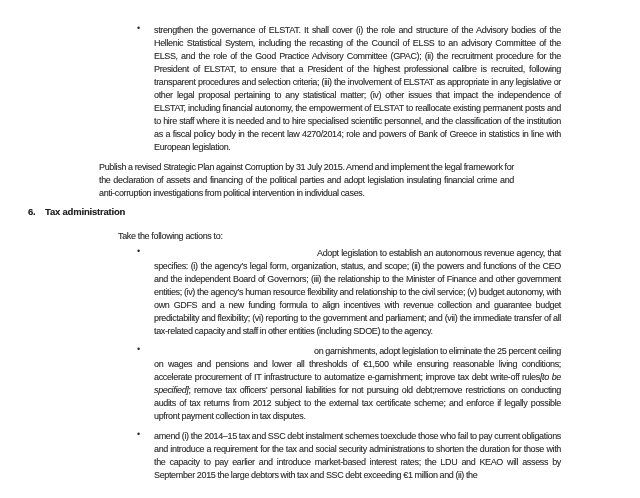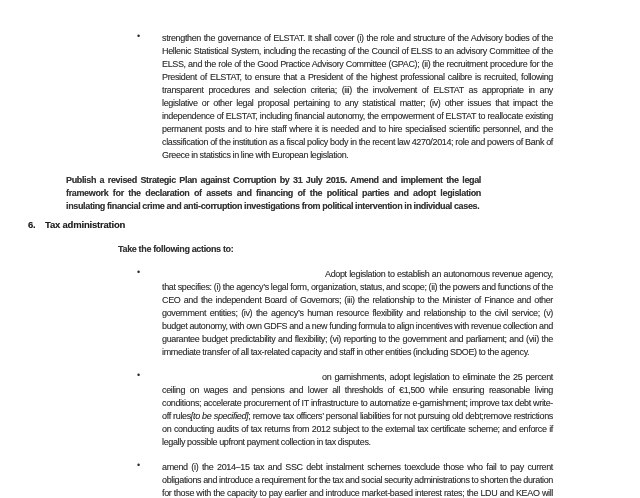--- a/index.html
+++ b/index.html
@@ -28,47 +28,45 @@
     width: 415px;
   }
   .b-item .bullet {
     position: absolute;
     left: -13px;
     top: -1px;
     font-size: 9px;
     color: #2b2b2b;
   }
   .b-item p, p.para {
-    margin: 12px;
+    margin: 4px;
   }
   p.para {
-    margin: 0 0 5px 66px;
+    margin: 0 0 5px 99px;
     width: 415px;
-    font-weight: bold;
   }
   .indent-a p { text-indent: 163px; }
   .indent-b p { text-indent: 160px; }
   .heading {
     margin: 0 0 12px 28px;
     font-size: 9.5px;
     font-weight: bold;
     color: #1f1f1f;
     letter-spacing: -0.2px;
     line-height: 13px;
     text-shadow: 0 0 0.3px rgba(20,20,20,0.4);
   }
   .heading .h-num { display: inline-block; width: 17px; }
   .intro {
-    margin: 0 0 12px 118px;
+    margin: 0 0 4px 118px;
     font-size: 9px;
     letter-spacing: -0.35px;
     line-height: 13px;
     color: #333333;
     text-shadow: 0 0 0.3px rgba(45,45,45,0.45);
-    font-weight: bold;
   }
   .gap-after-big { margin-bottom: 7px; }
   i { font-style: italic; }
 </style>
 </head>
 <body>
 
 <div class="page">
 
   <div class="b-item gap-after-big">

